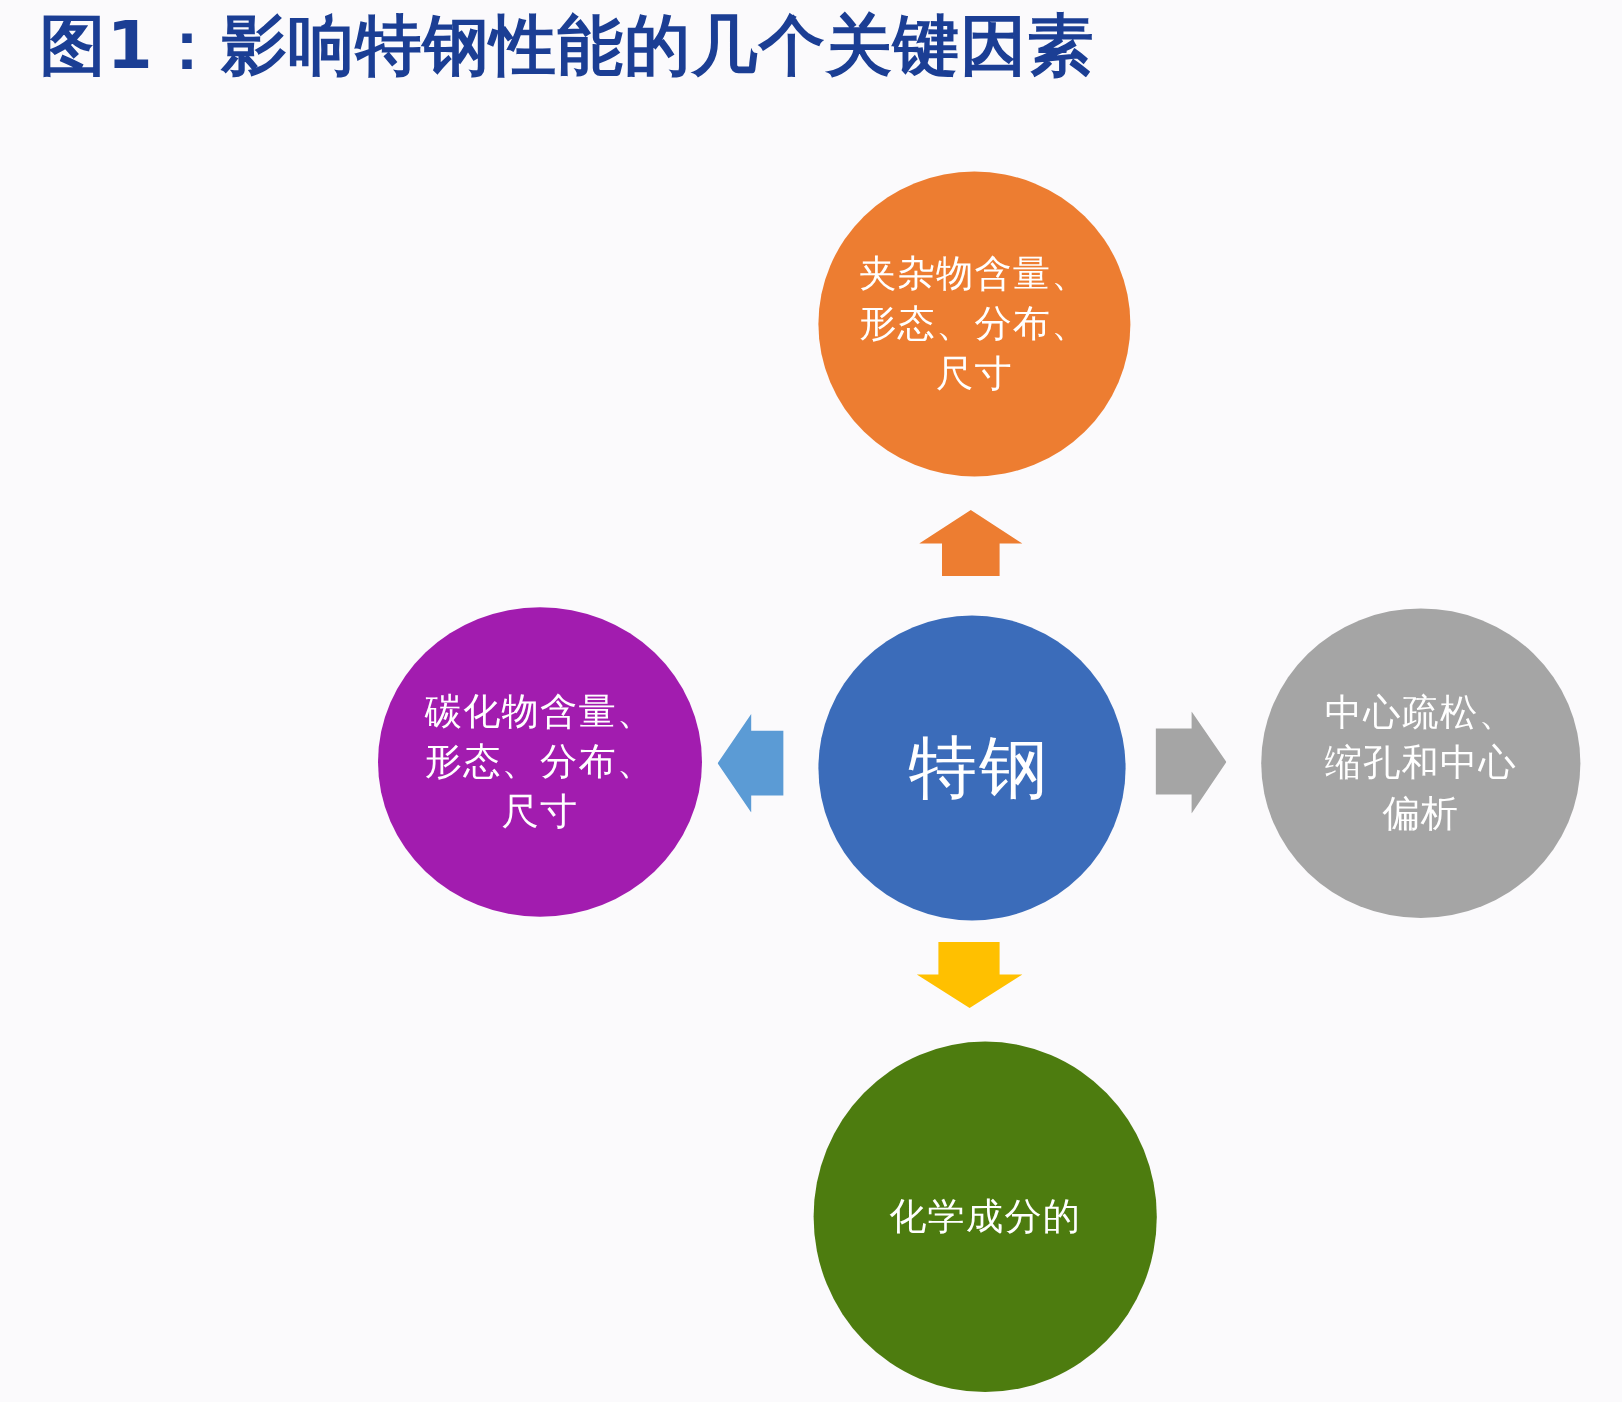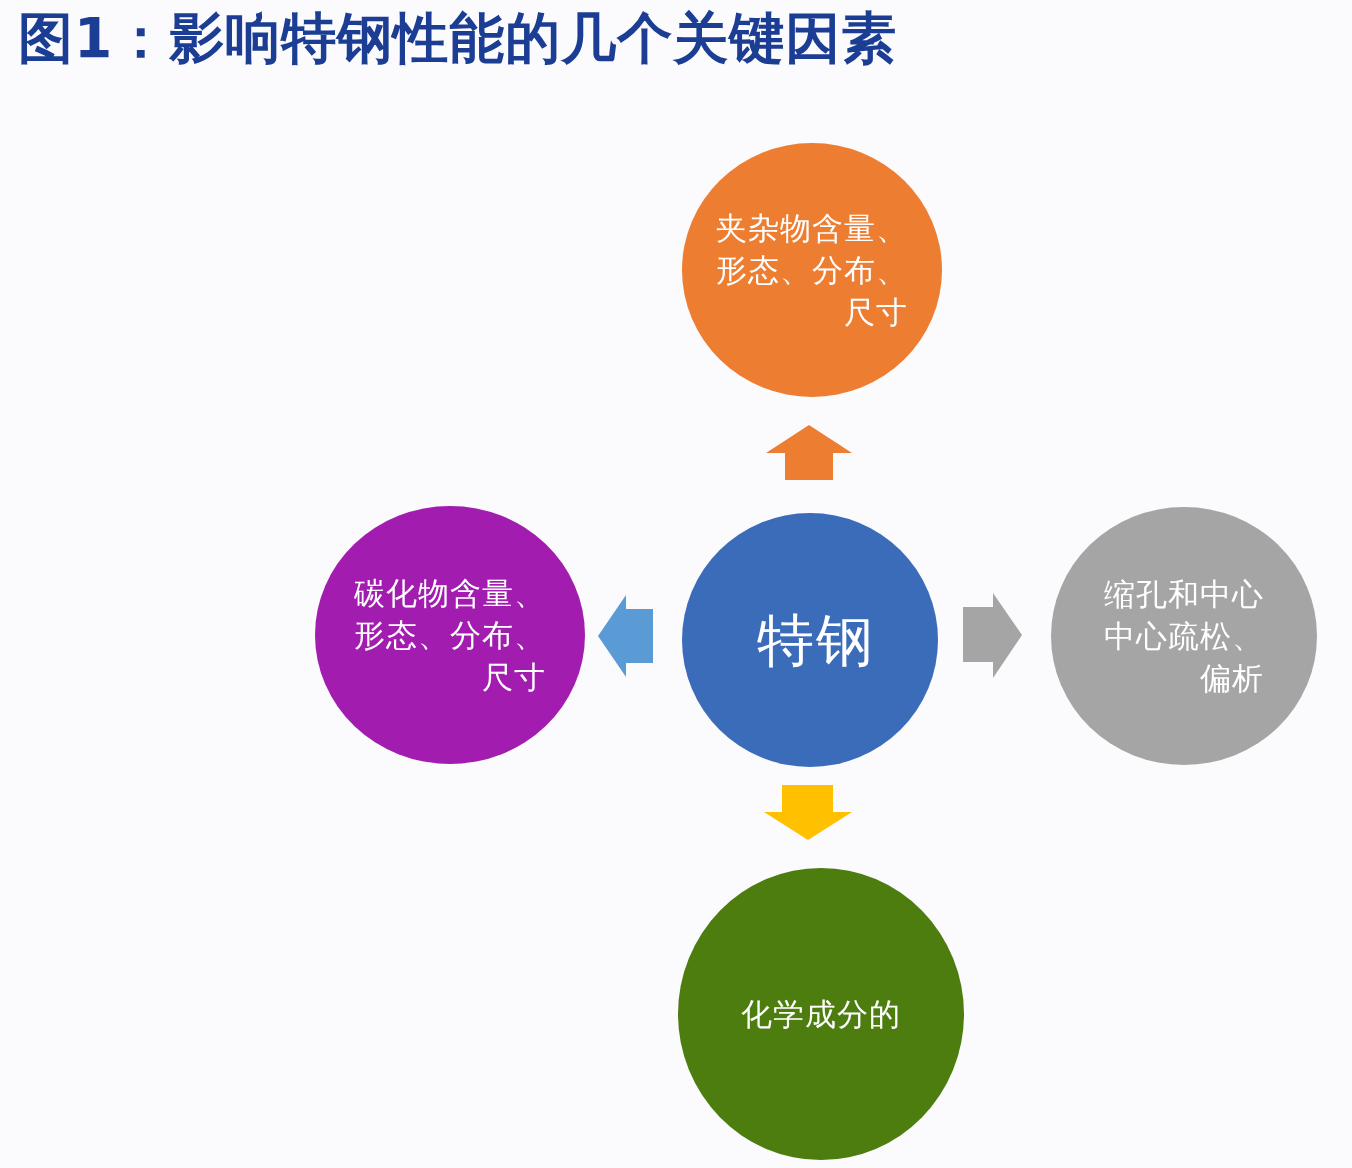--- a/index.html
+++ b/index.html
@@ -9,37 +9,37 @@
   body {
     width: 1352px;
     height: 1168px;
     position: relative;
     background: #FBFAFC;
     font-family: "DejaVu Sans", sans-serif;
     overflow: hidden;
   }
   .figure-title {
     position: absolute;
-    left: 18px;
+    left: 33px;
     top: 4px;
     font-size: 55px;
     line-height: 68px;
     font-weight: bold;
     color: #1B3E94;
     letter-spacing: 1px;
     white-space: nowrap;
   }
   .circle {
     position: absolute;
     border-radius: 50%;
     display: flex;
     flex-direction: column;
     align-items: center;
     justify-content: center;
-    text-align: right;
+    text-align: center;
     color: #FFFFFF;
   }
   .node-text {
     font-size: 31px;
     line-height: 42px;
     letter-spacing: 1px;
   }
   .center-text {
     font-size: 57px;
     line-height: 77px;
@@ -82,22 +82,22 @@
   </div>
 
   <div class="circle circle-center">
     <div class="center-text">
       <span class="line">特钢</span>
     </div>
   </div>
 
   <div class="circle circle-right">
     <div class="node-text">
+      <span class="line">中心疏松、</span>
       <span class="line">缩孔和中心</span>
-      <span class="line">中心疏松、</span>
       <span class="line">偏析</span>
     </div>
   </div>
 
   <div class="circle circle-bottom">
     <div class="node-text">
       <span class="line">化学成分的</span>
     </div>
   </div>
 

